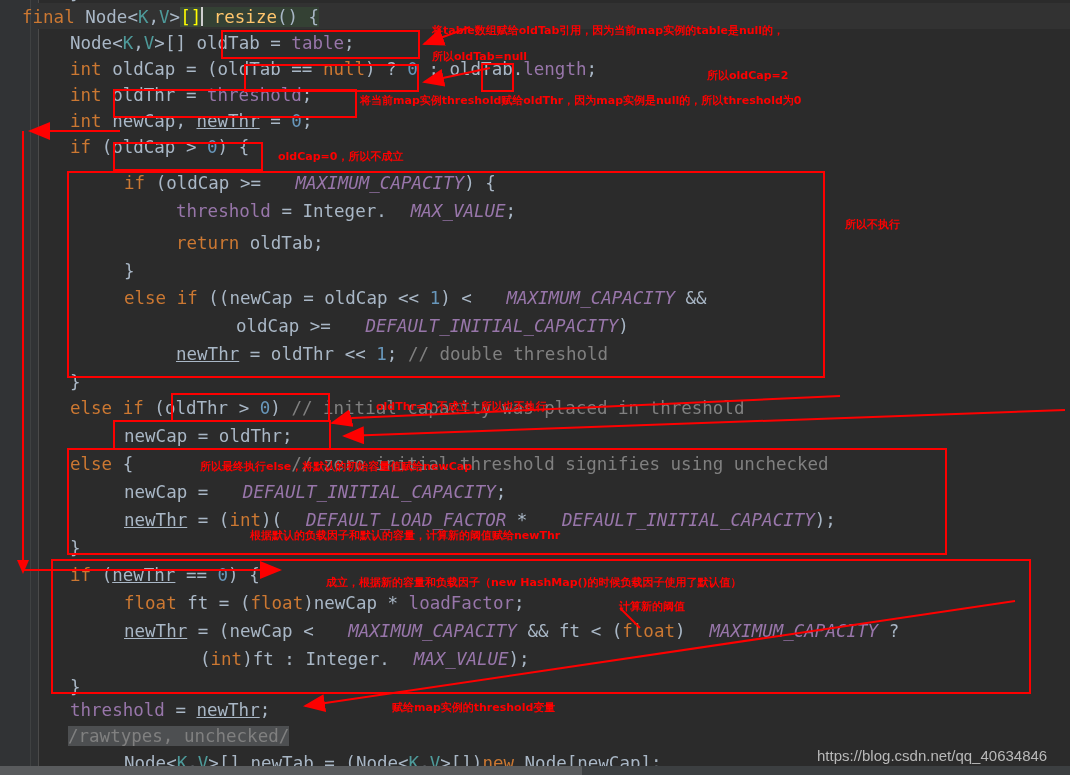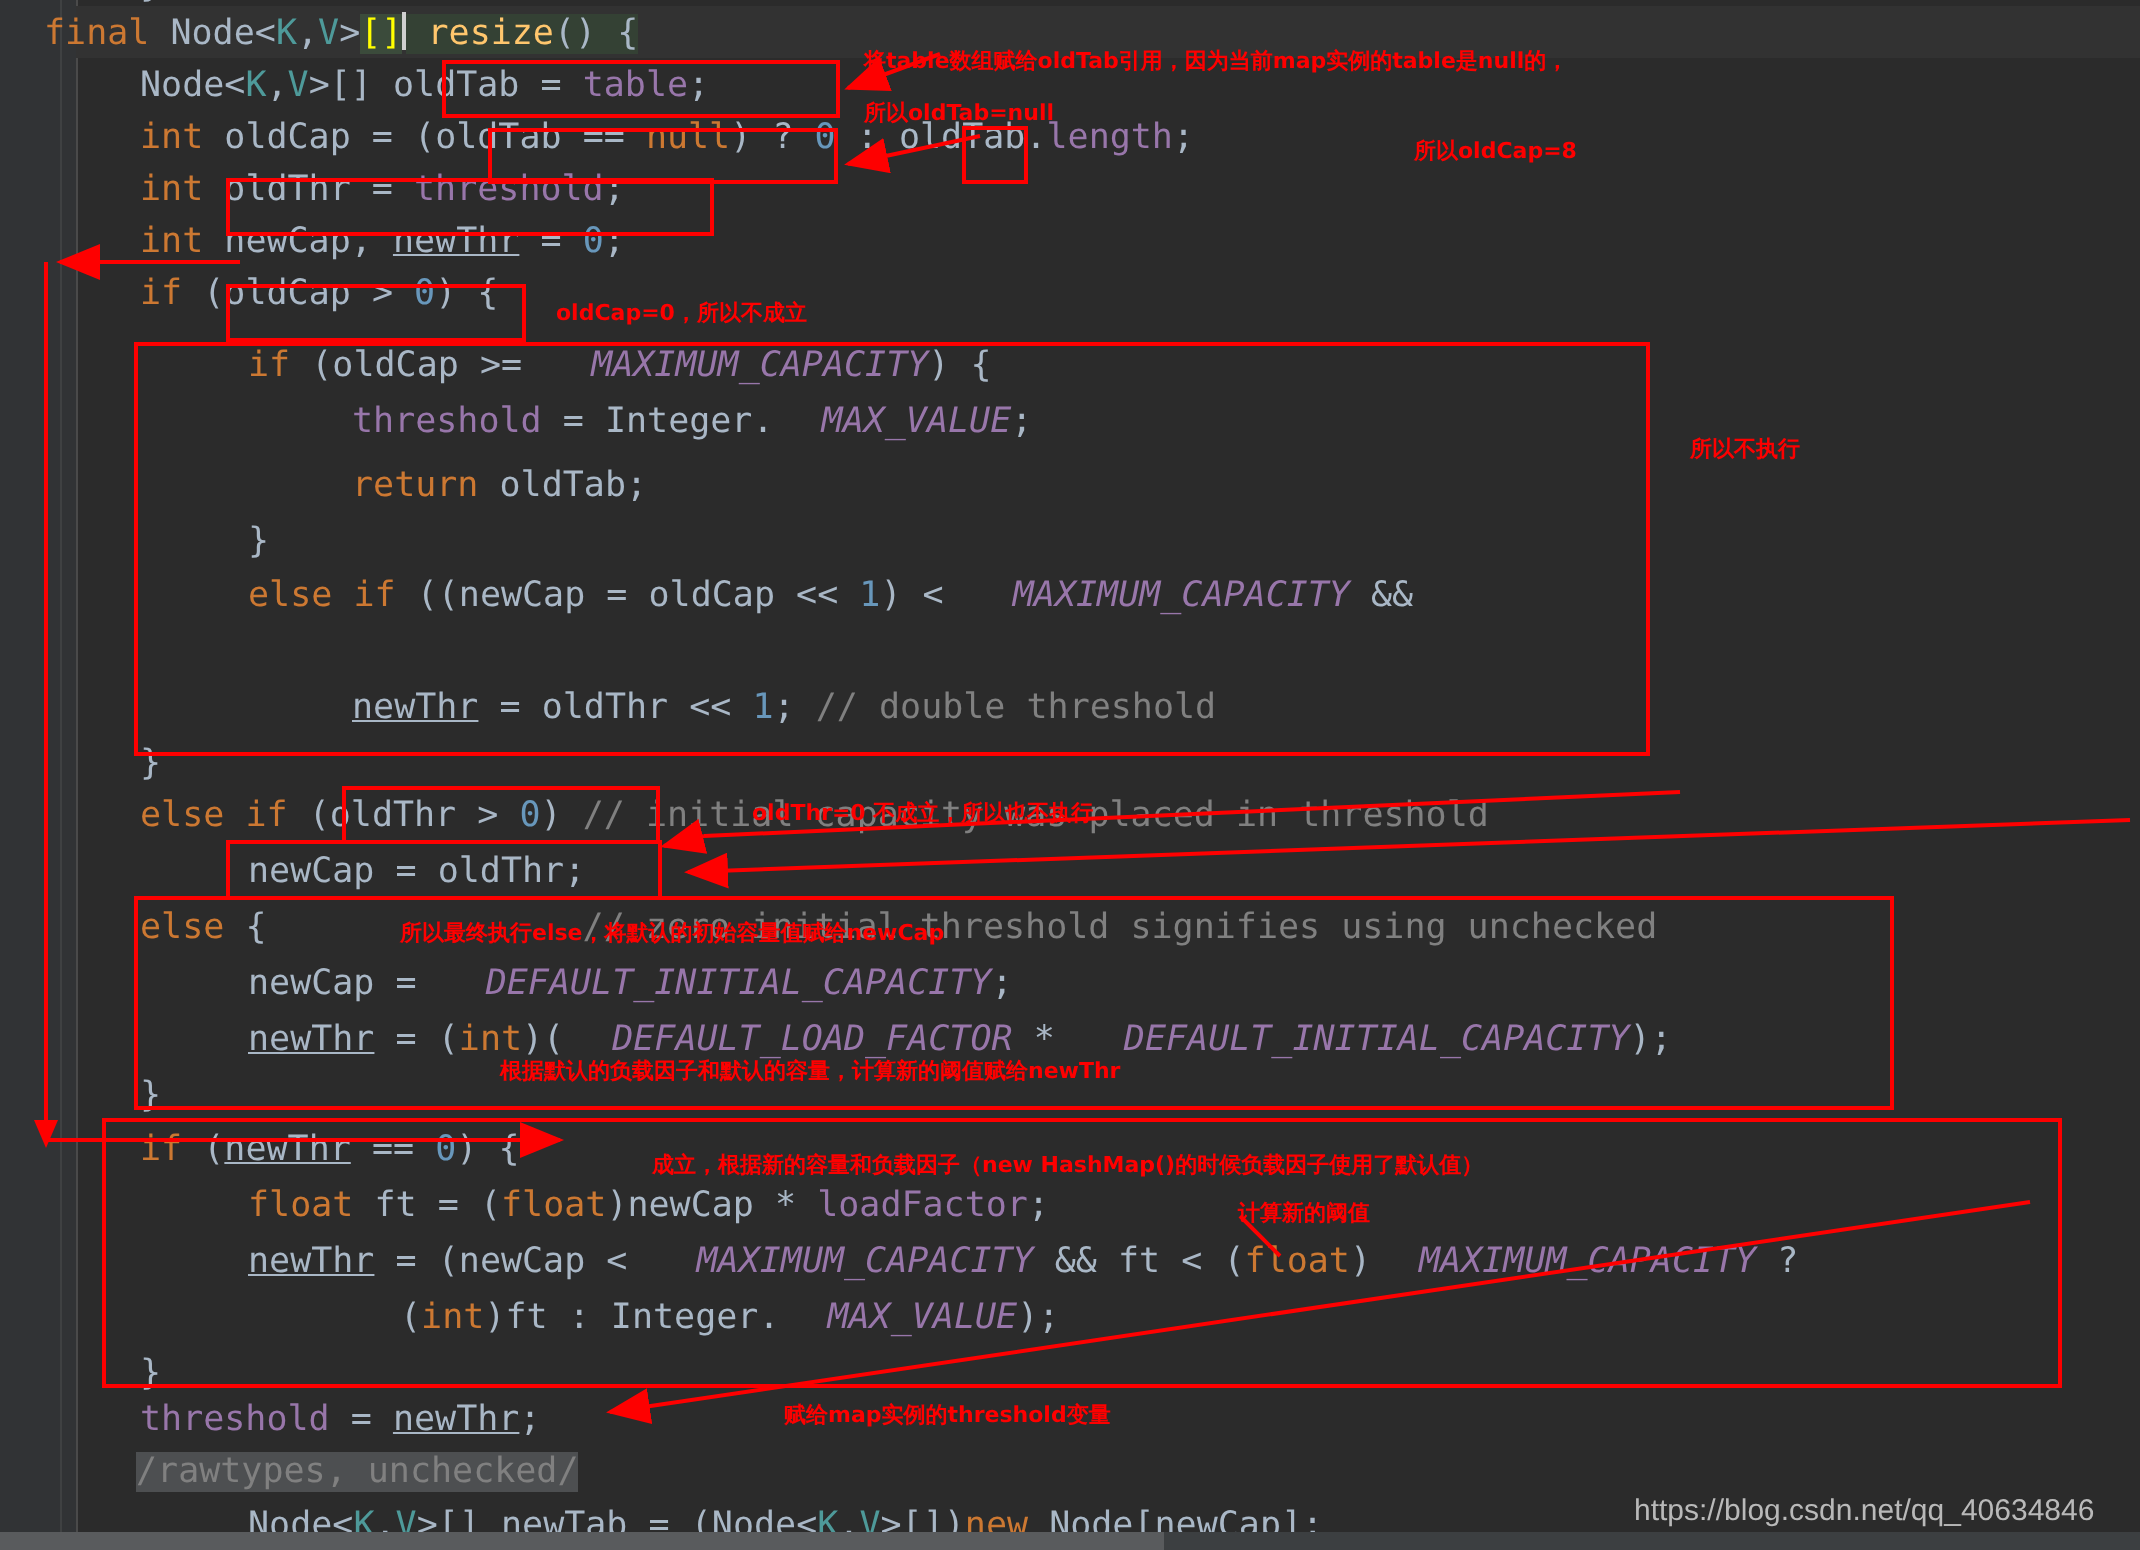--- a/index.html
+++ b/index.html
@@ -111,20 +111,23 @@
     </div>
 
     <div class="ln" style="top:258px;">
       <span class="txt" style="left:124px;"><span class="brk">}</span></span>
     </div>
 
     <div class="ln" style="top:285px;">
       <span class="txt" style="left:124px;"><span class="kw">else</span> <span class="kw">if</span> <span class="punc">((</span><span class="id">newCap</span> <span class="punc">=</span> <span class="id">oldCap</span> <span class="punc">&lt;&lt;</span> <span class="num">1</span><span class="punc">)</span> <span class="punc">&lt;</span> <span class="const">MAXIMUM_CAPACITY</span> <span class="punc">&amp;&amp;</span></span>
     </div>
 
+    <div class="ln" style="top:313px;">
+      <span class="txt" style="left:236px;"><span class="id">oldCap</span> <span class="punc">&gt;=</span> <span class="const">DEFAULT_INITIAL_CAPACITY</span><span class="punc">)</span></span>
+    </div>
 
     <div class="ln" style="top:341px;">
       <span class="txt" style="left:176px;"><span class="id under">newThr</span> <span class="punc">=</span> <span class="id">oldThr</span> <span class="punc">&lt;&lt;</span> <span class="num">1</span><span class="punc">;</span> <span class="cmt">// double threshold</span></span>
     </div>
 
     <div class="ln" style="top:369px;">
       <span class="txt" style="left:70px;"><span class="brk">}</span></span>
     </div>
 
     <div class="ln" style="top:395px;">
@@ -226,21 +229,22 @@
 
     <rect x="52" y="560" width="978" height="133" fill="none" stroke="#fe0000" stroke-width="2"></rect>
 
     <line x1="1015" y1="601" x2="305" y2="706" stroke="#fe0000" stroke-width="2" marker-end="url(#ah)"></line>
 
     <line x1="640" y1="628" x2="620" y2="608" stroke="#fe0000" stroke-width="2"></line>
   </svg>
 
   <div class="anno" style="left:432px;top:22px;">将table数组赋给oldTab引用，因为当前map实例的table是null的，</div>
   <div class="anno" style="left:432px;top:48px;">所以oldTab=null</div>
-  <div class="anno" style="left:707px;top:67px;">所以oldCap=8</div>
+  <div class="anno" style="left:707px;top:67px;">所以oldCap=2</div>
+  <div class="anno" style="left:360px;top:92px;">将当前map实例threshold赋给oldThr，因为map实例是null的，所以threshold为0</div>
   <div class="anno" style="left:278px;top:148px;">oldCap=0，所以不成立</div>
   <div class="anno" style="left:845px;top:216px;">所以不执行</div>
   <div class="anno" style="left:376px;top:398px;">oldThr=0 不成立，所以也不执行</div>
   <div class="anno" style="left:200px;top:458px;">所以最终执行else，将默认的初始容量值赋给newCap</div>
   <div class="anno" style="left:250px;top:527px;">根据默认的负载因子和默认的容量，计算新的阈值赋给newThr</div>
   <div class="anno" style="left:326px;top:574px;">成立，根据新的容量和负载因子（new HashMap()的时候负载因子使用了默认值）</div>
   <div class="anno" style="left:619px;top:598px;">计算新的阈值</div>
   <div class="anno" style="left:392px;top:699px;">赋给map实例的threshold变量</div>
 
   <div class="wm" style="left:817px;top:747px;">https://blog.csdn.net/qq_40634846</div>

